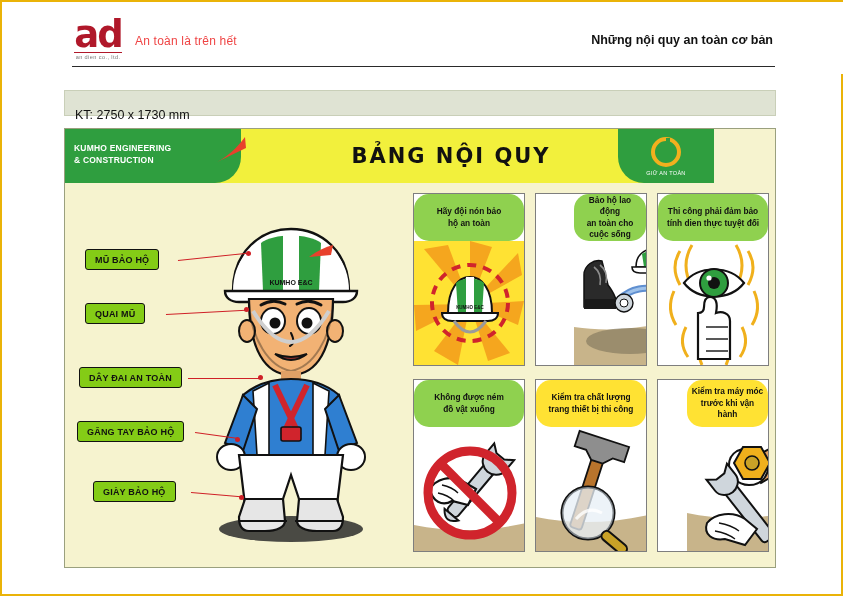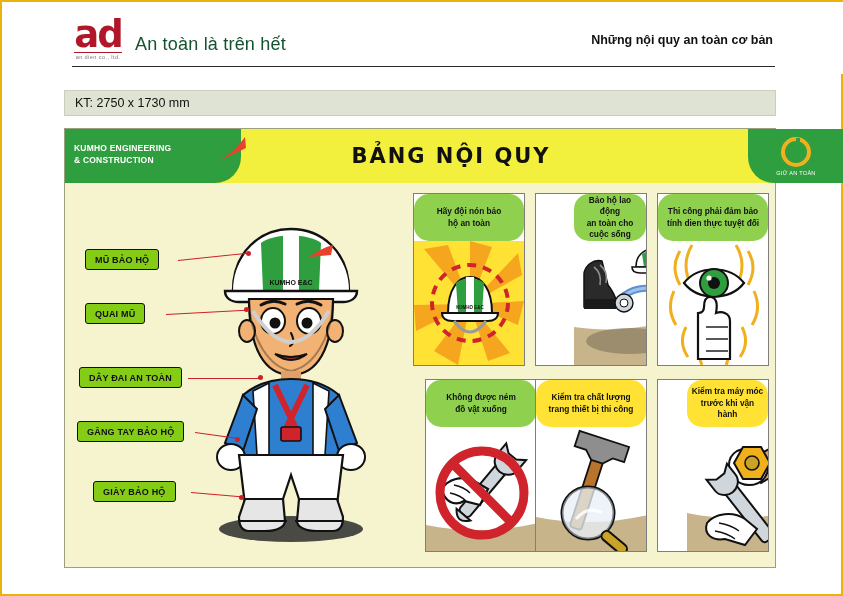--- a/index.html
+++ b/index.html
@@ -33,52 +33,52 @@
   }
   #logo-sub {
     font-size: 5.6px; color: #7a7a7a; letter-spacing: .4px; margin-top: 2px;
   }
   #logo-rule {
     position: absolute; left: 2px; top: 34px; width: 48px; height: 1px;
     background: #b0182a;
   }
   #tagline {
     position: absolute; left: 133px; top: 32px;
-    font-size: 18px; color: #14532d; letter-spacing: .2px;
+    font-size: 12px; color: #ef4444; letter-spacing: .2px;
   }
   #header-right {
     position: absolute; right: 72px; top: 31px;
     font-size: 12.5px; font-weight: 700; color: #111111;
   }
   #header-rule {
     position: absolute; left: 70px; top: 64px; width: 703px; height: 1px;
     background: #2a2a2a;
   }
 
   
   #size-bar {
     position: absolute; left: 62px; top: 88px; width: 712px; height: 26px;
     background: #dfe3d3;
     border: 1px solid #c9cfb8;
   }
   #size-bar span {
-    position: absolute; left: 10px; top: 5px;
+    position: absolute; left: 10px; top: 17px;
     font-size: 12.5px; color: #111111;
   }
 
   
   #poster {
     position: absolute; left: 62px; top: 126px; width: 712px; height: 440px;
     background: #f6f3cf;
     border: 1px solid #9aa07e;
   }
 
   
   #title-band {
-    position: absolute; left: 0; top: 0; width: 779px; height: 54px;
+    position: absolute; left: 0; top: 0; width: 649px; height: 54px;
     background: #f2f03c;
   }
   #band-left {
     position: absolute; left: 0; top: 0; width: 176px; height: 54px;
     background: #2f9e3f;
     border-bottom-right-radius: 26px;
   }
   #band-left-text {
     position: absolute; left: 9px; top: 13px;
     font-size: 8.5px; font-weight: 700; color: #ffffff; line-height: 12px;
@@ -165,21 +165,21 @@
   }
   .card-body { position: relative; width: 100%; height: 126px; }
 
   .c-green   { background: #8fd14f; }
   .c-yellow  { background: #ffe233; }
 
   
   #card-0 { left: 0px;   top: 0px; }
   #card-1 { left: 122px; top: 0px; padding-left: 38px; }
   #card-2 { left: 244px; top: 0px; }
-  #card-3 { left: 12px;   top: 186px; }
+  #card-3 { left: 0px;   top: 186px; }
   #card-4 { left: 122px; top: 186px; }
   #card-5 { left: 244px; top: 186px; padding-left: 29px; }
 
   svg { display: block; }
 </style>
 </head>
 <body>
 
 <div id="page">
 

